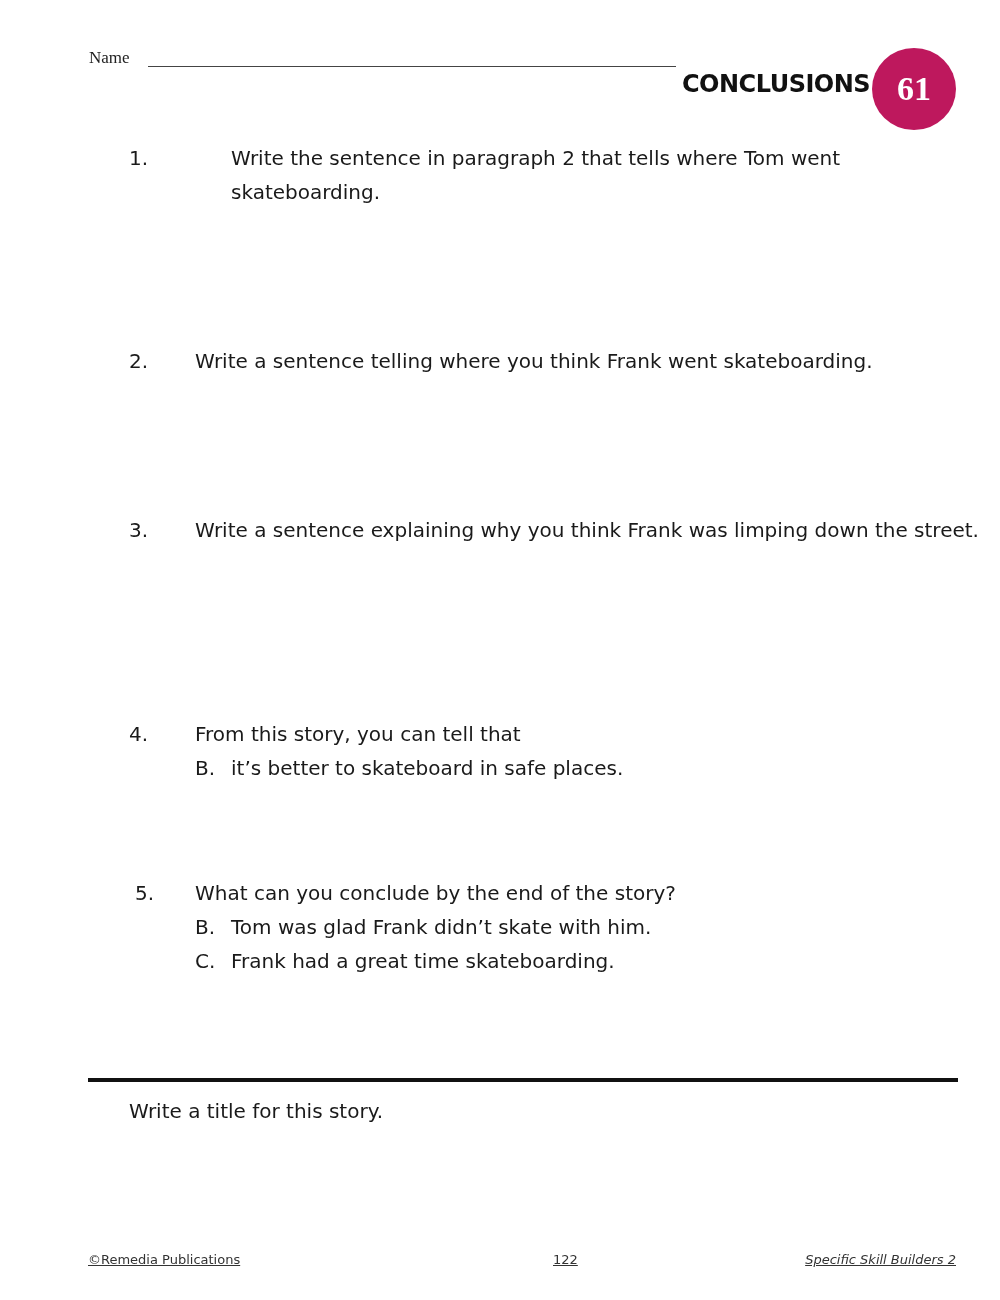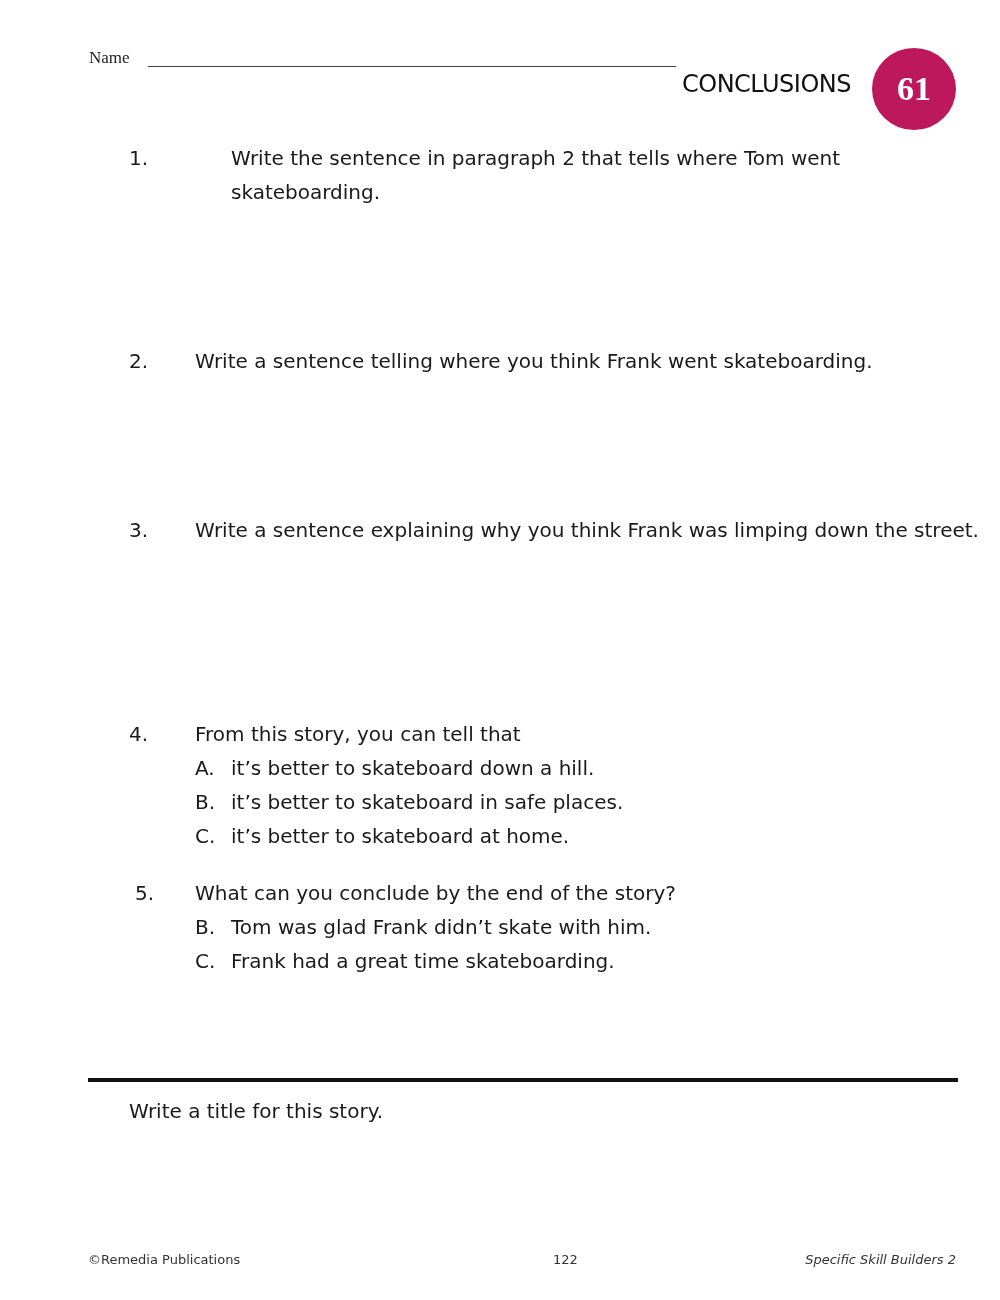--- a/index.html
+++ b/index.html
@@ -1,27 +1,27 @@
 <!DOCTYPE html>
 <html><head>
 <meta charset="utf-8">
 <style>
   html, body { margin:0; padding:0; background:#ffffff; }
   body { width:1000px; height:1300px; position:relative; font-family:"DejaVu Sans", sans-serif; color:#1a1a1a; overflow:hidden; }
   .name-label { position:absolute; left:89px; top:48px; font-family:"Liberation Serif", serif; font-size:17px; color:#222; }
   .name-line { position:absolute; left:148px; top:66px; width:528px; border-bottom:1px solid #444; height:0; }
-  .section-title { position:absolute; left:682px; top:70px; font-family:"DejaVu Sans", sans-serif; font-weight:normal; font-size:24px; letter-spacing:-0.5px; color:#111; }
+  .section-title { position:absolute; left:682px; top:70px; font-family:"DejaVu Sans", sans-serif; font-weight:bold; font-size:24px; letter-spacing:-0.5px; color:#111; }
   .badge { position:absolute; left:872px; top:48px; width:84px; height:82px; border-radius:50%; background:#be185d; color:#fff; display:flex; align-items:center; justify-content:center; font-family:"Liberation Serif", serif; font-weight:bold; font-size:34px; }
   .q { position:absolute; font-size:20px; line-height:34px; color:#1a1a1a;margin-left:40px; }
   .q .num { position:absolute; left:0; top:0; }
   .q .text { position:absolute; left:66px; top:0; width:800px; }
   .opt { display:block; }
   .opt .letter { display:inline-block; width:36px; }
   .rule { position:absolute; left:88px; top:1078px; width:870px; height:4px; background:#111; }
-  .footer { position:absolute; top:1252px; font-size:13px; color:#333; }
+  .footer { position:absolute; top:1252px; font-size:13px; color:#333;text-decoration:underline; }
   .footer.left { left:88px; font-family:"DejaVu Sans", sans-serif; }
   .footer.center { left:509px;margin-left:44px; }
   .footer.right { right:44px; font-style:italic; }
 </style>
 </head>
 <body>
 
 <div class="name-label">Name</div>
 <div class="name-line"></div>
 <div class="section-title">CONCLUSIONS</div>
@@ -39,23 +39,21 @@
 
 <div class="q" style="left:89px; top:513px;">
   <span class="num">3.</span>
   <span class="text" style="width:790px;">Write a sentence explaining why you think Frank was limping down the street.</span>
 </div>
 
 <div class="q" style="left:89px; top:717px;">
   <span class="num">4.</span>
   <div class="text">
     <span class="opt">From this story, you can tell that</span>
-    <span class="opt"><span class="letter">A.</span><span>it’s better to skateboard down a hill.</span></span>
     <span class="opt"><span class="letter">B.</span><span>it’s better to skateboard in safe places.</span></span>
-    <span class="opt"><span class="letter">C.</span><span>it’s better to skateboard at home.</span></span>
   </div>
 </div>
 
 <div class="q" style="left:95px; top:876px;">
   <span class="num">5.</span>
   <div class="text" style="left:60px;">
     <span class="opt">What can you conclude by the end of the story?</span>
     <span class="opt"><span class="letter">B.</span><span>Tom was glad Frank didn’t skate with him.</span></span>
     <span class="opt"><span class="letter">C.</span><span>Frank had a great time skateboarding.</span></span>
   </div>

